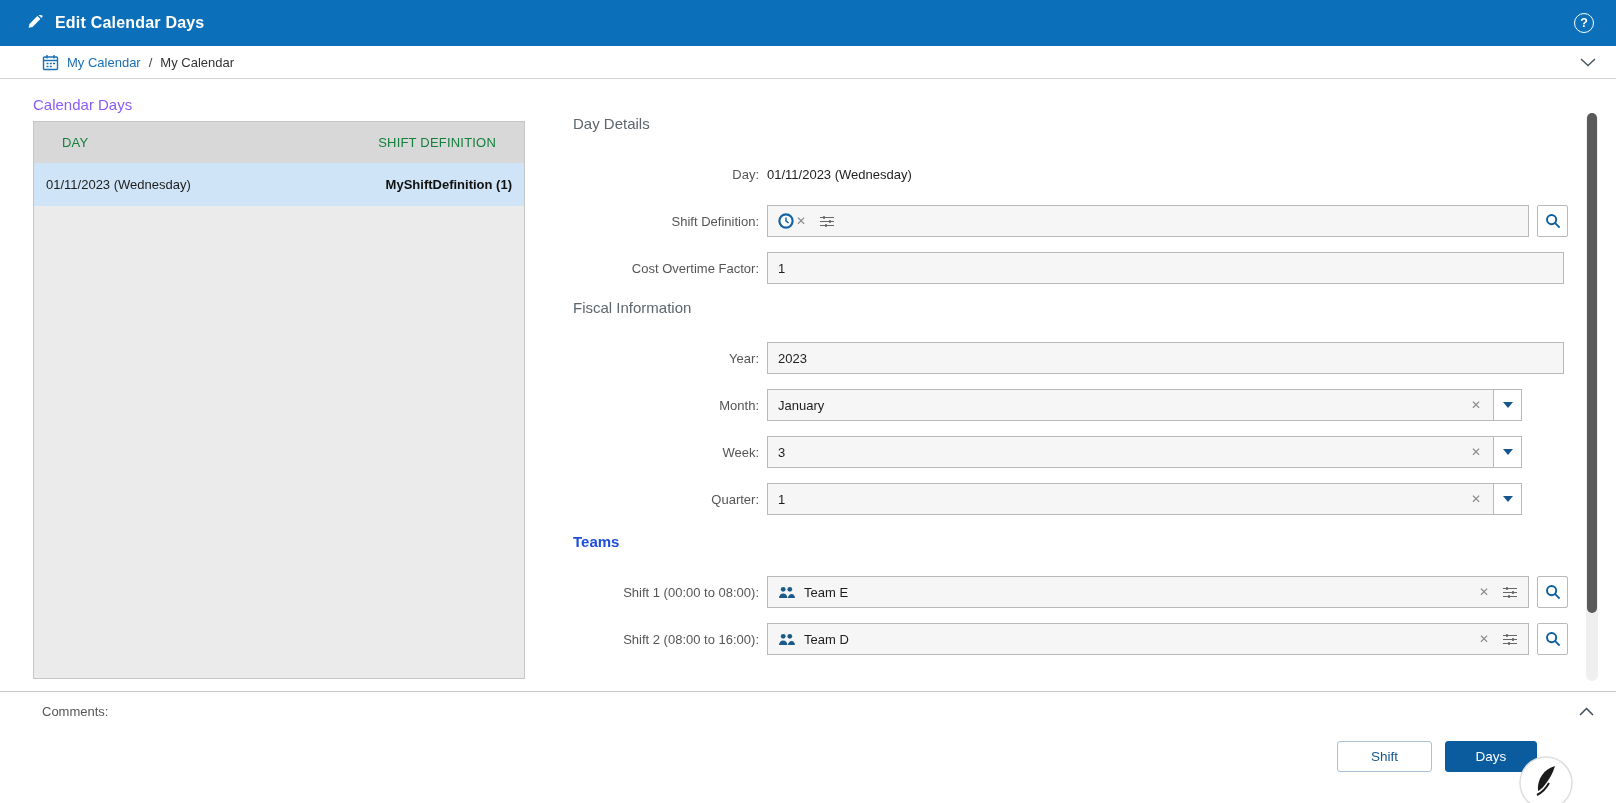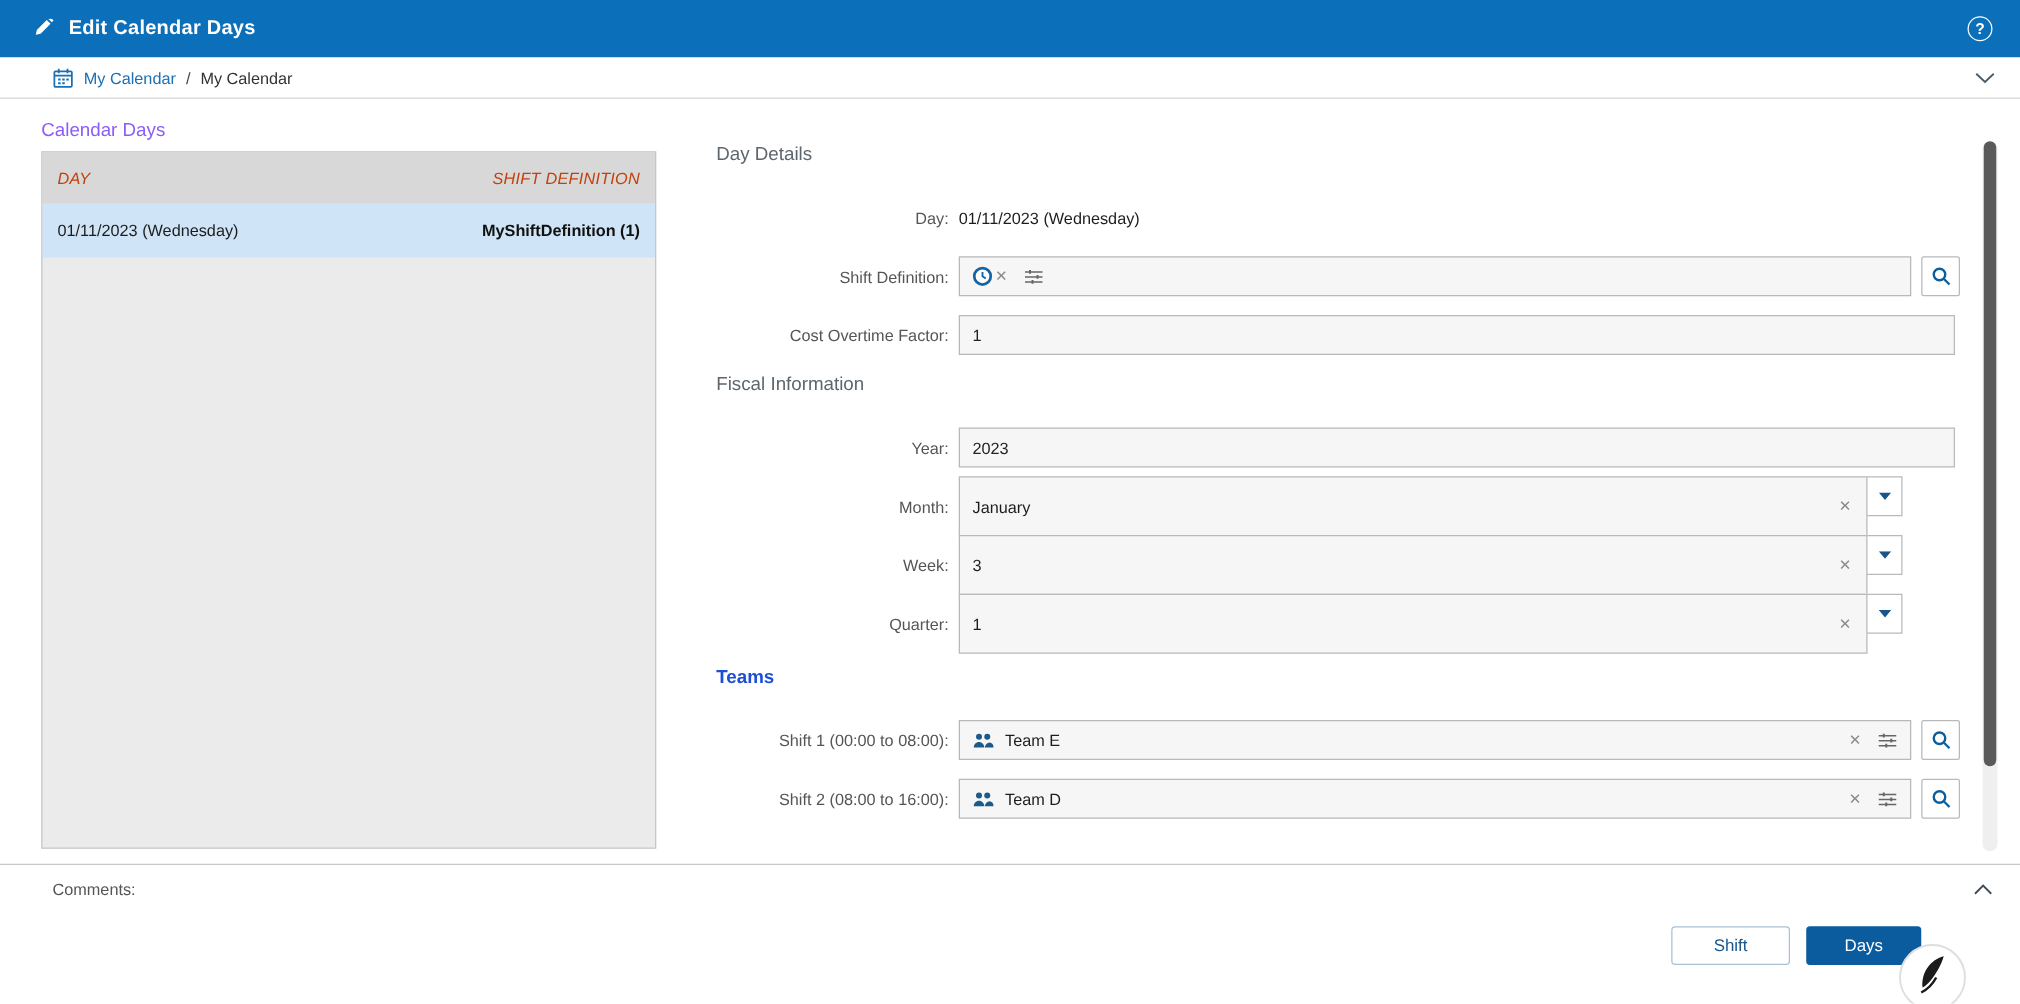--- a/index.html
+++ b/index.html
@@ -24,21 +24,21 @@
   .crumb-current { color:#333; font-size:13px; }
   .crumb-collapse { margin-left:auto; display:flex; cursor:pointer; }
 
   
   .content { position:absolute; top:79px; left:0; right:0; height:612px; }
 
   .left-panel { position:absolute; left:33px; top:17px; width:492px; }
   .panel-title { font-size:15px; color:#8b5cf6; margin-bottom:8px; }
   .cal-table { border:1px solid #c6c6c6; background:#ebebeb; height:558px; }
   .thead { height:41px; background:#d8d8d8; display:flex; align-items:center;
-    justify-content:space-between; padding:0 12px; font-size:13px; color:#c2410c; letter-spacing:.2px;font-style:italic; }
+    justify-content:space-between; padding:0 28px; font-size:13px; color:#15803d; letter-spacing:.2px; }
   .trow { height:43px; background:#cfe4f6; display:flex; align-items:center;
     justify-content:space-between; padding:0 12px; font-size:13px; color:#1c1c1c; cursor:pointer; }
   .trow .shiftdef { font-weight:700; color:#111;text-align:center; }
 
   
   .form { position:absolute; left:573px; top:0; width:1003px; padding-top:36px; }
   .section-h { font-size:15px; font-weight:400; color:#5d666d; margin:0 0 26px 0; }
   .section-h.spaced { margin-top:14px; }
   .section-h.strong { color:#1d4ed8; font-weight:700; font-size:15px; margin-top:18px; }
 
@@ -57,21 +57,21 @@
     border:1px solid #b9b9b9; padding:0 10px; }
   .picker-icon { display:flex; flex:none; }
   .picker-text { flex:1; font-size:13px; color:#1d1d1d; margin-left:9px; }
   .clear-x { color:#8a8a8a; font-size:12px; line-height:1; cursor:pointer; padding:2px; }
   .filter-ic { margin-left:11px; display:flex; cursor:pointer; }
 
   .search-btn { flex:none; width:31px; height:32px; margin-left:8px; background:#fff;
     border:1px solid #b9b9b9; border-radius:2px; display:flex; align-items:center;
     justify-content:center; cursor:pointer; padding:0; }
 
-  .combo-box { flex:1; display:flex; align-items:center; height:48px; background:#f6f6f6;
+  .combo-box { flex:1; display:flex; align-items:center; height:32px; background:#f6f6f6;
     border:1px solid #b9b9b9; padding:0 10px; }
   .combo-box input { flex:1; min-width:0; border:none; background:transparent; outline:none;
     font-family:inherit; font-size:13px; color:#1d1d1d; padding:0; }
   .dd-btn { flex:none; width:29px; height:32px; background:#fff; border:1px solid #b9b9b9;
     margin-left:-1px; display:flex; align-items:center; justify-content:center; cursor:pointer; padding:0; }
 
   
   .v-scrollbar { position:absolute; right:18px; top:34px; width:12px; height:568px;
     background:#efefef; border-radius:6px; }
   .v-thumb { position:absolute; top:0; left:1px; width:10px; height:500px;

